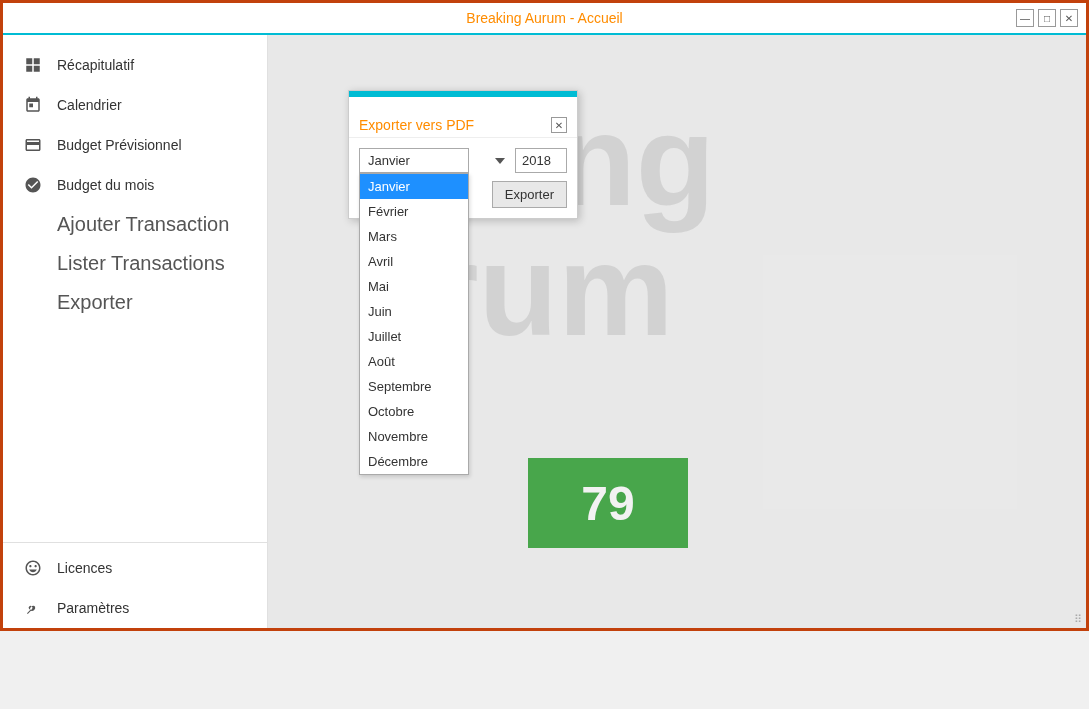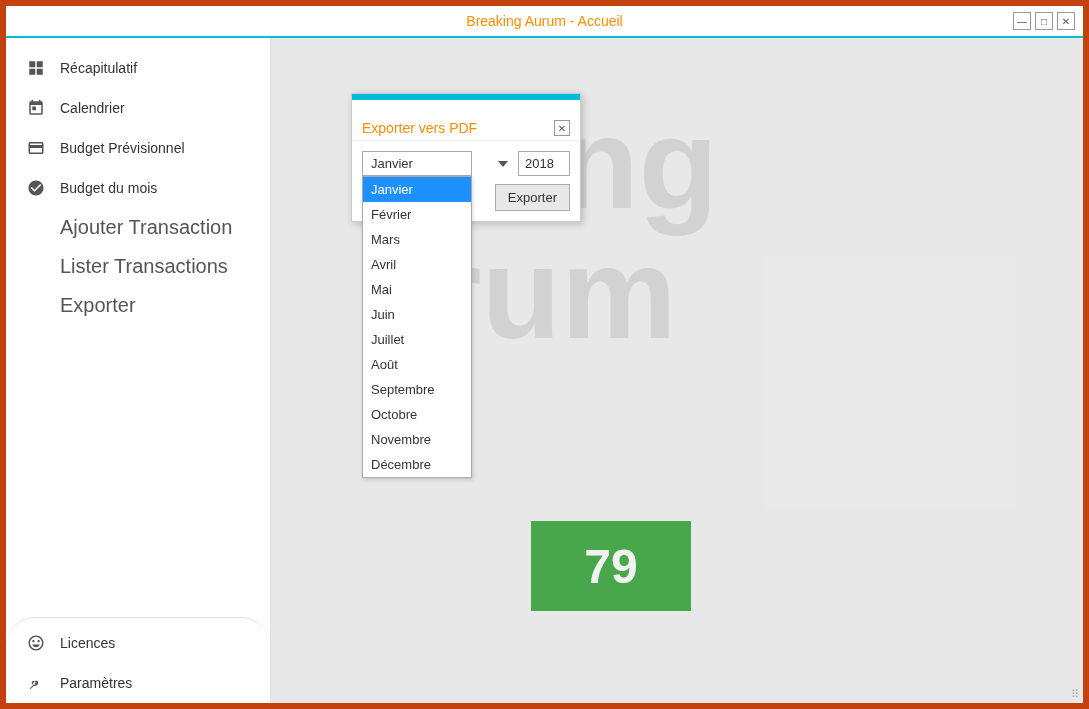--- a/index.html
+++ b/index.html
@@ -8,23 +8,23 @@
       width: 1089px;
       height: 709px;
       background: #f0f0f0;
       font-family: 'Segoe UI', Arial, sans-serif;
       overflow: hidden;
       position: relative;
     }
 
     .window {
       width: 1089px;
-      height: 709px;
+      height: 631px;
       background: #0ea5e9;
-      border: 6px solid #c2410c;
+      border: 3px solid #c2410c;
       display: flex;
       flex-direction: column;
     }
 
     .title-bar {
       height: 32px;
       background: #ffffff;
       border-bottom: 2px solid #00bcd4;
       display: flex;
       align-items: center;
@@ -109,21 +109,20 @@
       padding: 8px 20px 8px 54px;
       cursor: pointer;
       color: #555;
       font-size: 20px;
     }
 
     .sidebar-bottom {
       margin-top: auto;
       border-top: 1px solid #e0e0e0;
       padding-top: 5px;
-      border-radius: 29px;
     }
 
     
     .main {
       flex: 1;
       background: #f5f5f5;
       position: relative;
       overflow: hidden;
     }
 
@@ -400,21 +399,21 @@
       </div>
     </div>
 
     <div class="main">
 
       <div class="brand-bg">
         <div class="brand-bg-line1" style="font-size:130px; color:#dedede; margin-left: 60px;">king</div>
         <div class="brand-bg-line2" style="font-size:130px; color:#dedede; margin-left: 40px;">rum</div>
       </div>
 
-      <div class="green-box" style="position:absolute; bottom:92px; left:260px;">
+      <div class="green-box" style="position:absolute; bottom:80px; left:260px;">
         <span class="green-box-num">79</span>
       </div>
 
       <div class="modal-overlay">
         <div class="modal" style="top:55px; left:80px;">
           <div class="modal-header"></div>
           <div class="modal-title-bar">
             <span class="modal-title">Exporter vers PDF</span>
             <button class="modal-close-btn">✕</button>
           </div>

